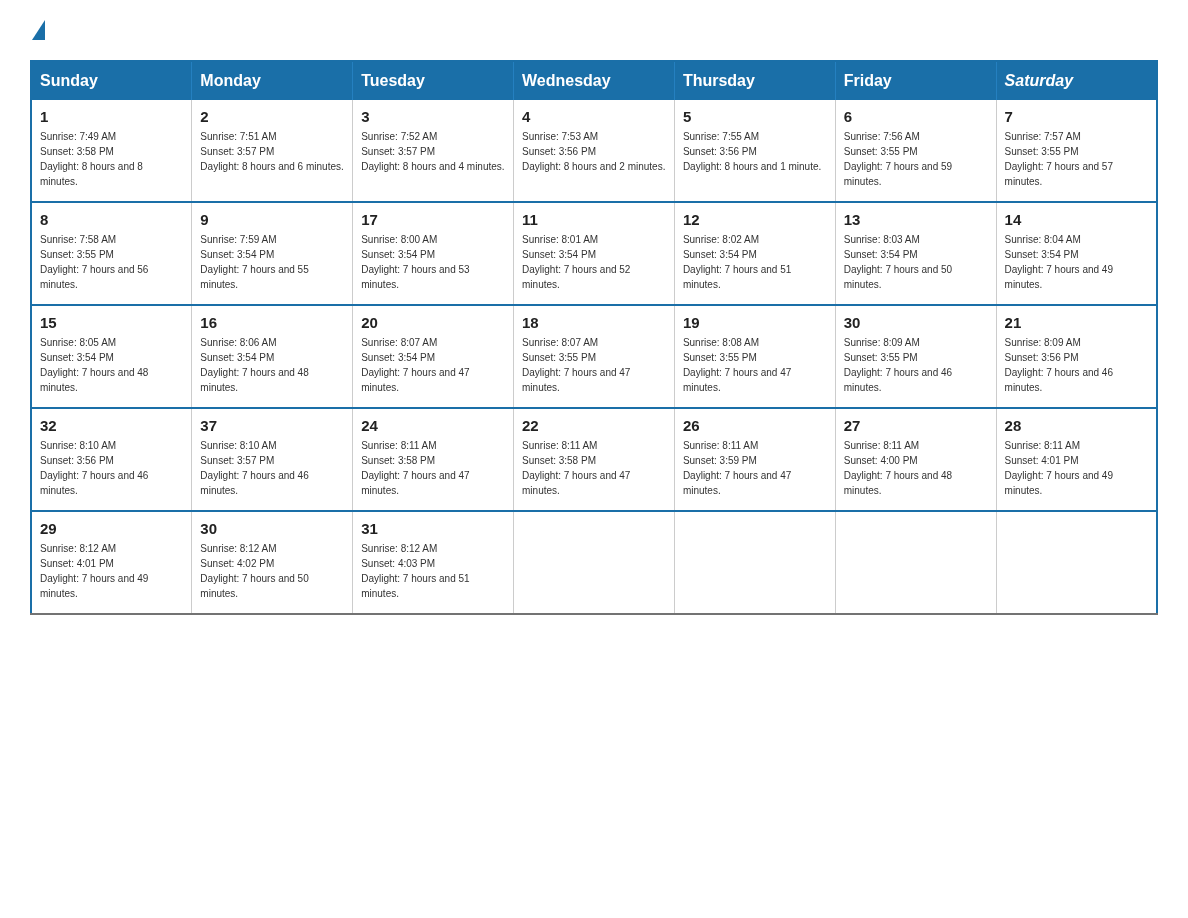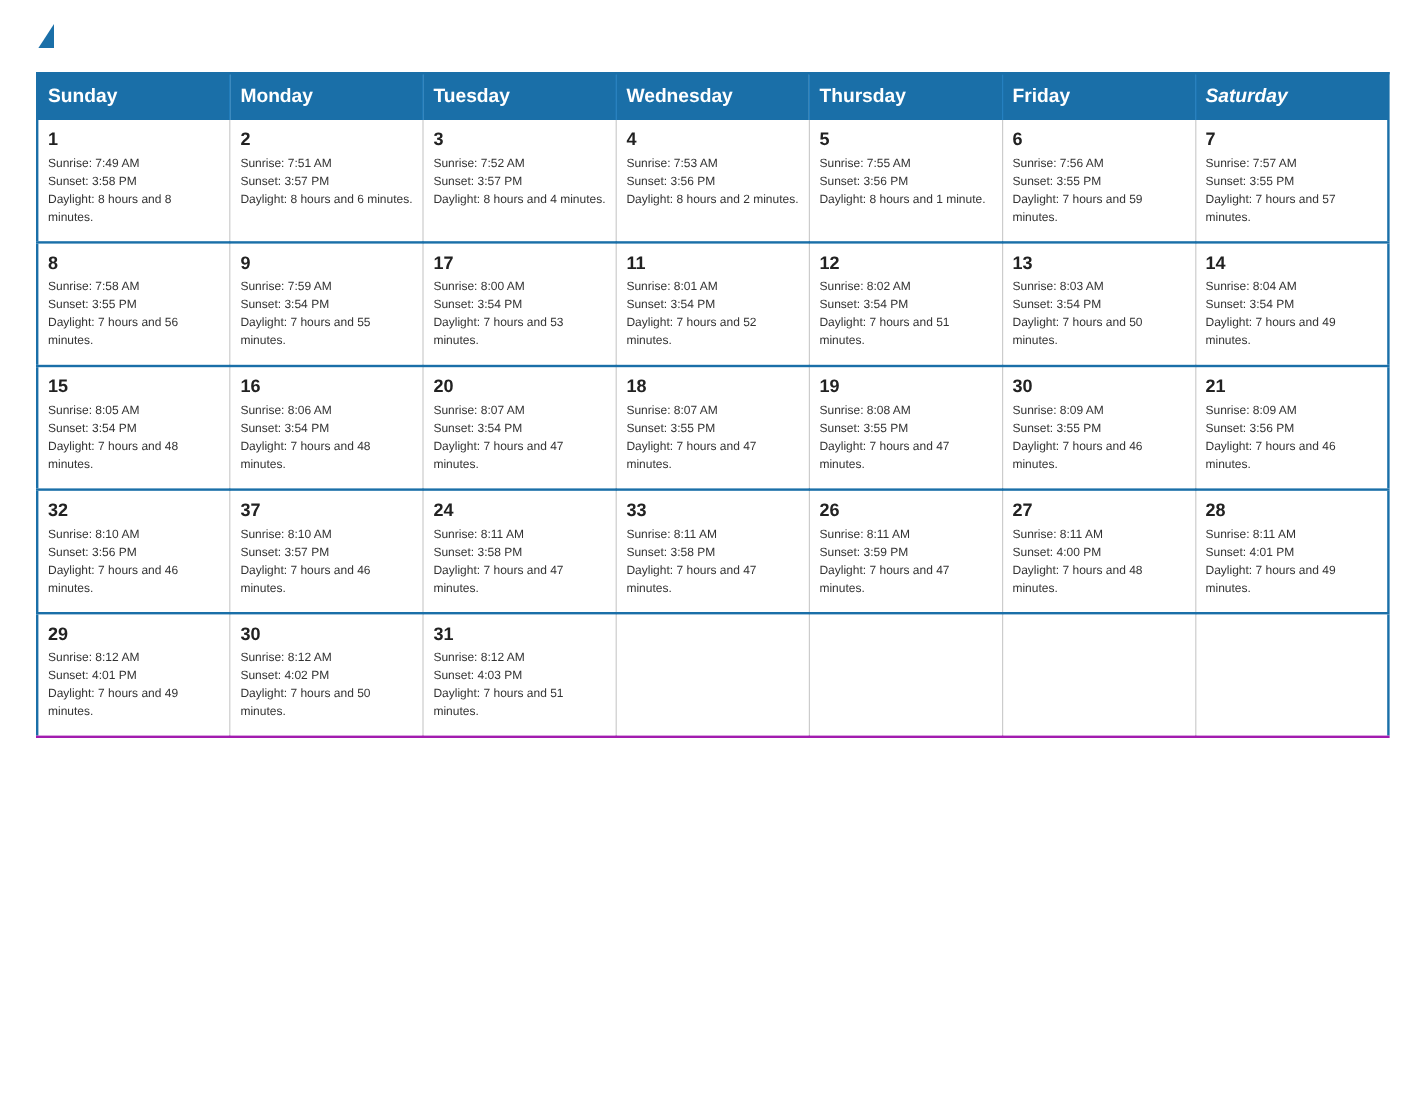--- a/index.html
+++ b/index.html
@@ -70,21 +70,21 @@
       margin-bottom: 4px;
     }
     .day-info {
       font-size: 10px;
       line-height: 1.5;
       color: #333;
     }
     .empty-cell {
       background: #fff;
     }
-    tbody tr:last-child { border-bottom: 2px solid #a21caf; }
+    tbody tr:last-child { border-bottom: 2px solid #737373; }
   </style>
 </head>
 <body>
 
 <div class="header">
   <div class="logo">
     <div style="display:flex; flex-direction:column; align-items:flex-start; line-height:1.1;">
       <div style="display:flex; align-items:center;">
         <span style="font-size:26px; font-weight:bold; color:#333;"></span>
         <div style="width:0; height:0; border-left:13px solid transparent; border-bottom:20px solid #1a6fa8; margin-left:2px;"></div>
@@ -208,21 +208,21 @@
         </td>
         <td>
           <span class="day-number">37</span>
 <div class="day-info">Sunrise: 8:10 AM<br>Sunset: 3:57 PM<br>Daylight: 7 hours and 46 minutes.</div>
         </td>
         <td>
           <span class="day-number">24</span>
 <div class="day-info">Sunrise: 8:11 AM<br>Sunset: 3:58 PM<br>Daylight: 7 hours and 47 minutes.</div>
         </td>
         <td>
-          <span class="day-number">33</span>
+          <span class="day-number">22</span>
 <div class="day-info">Sunrise: 8:11 AM<br>Sunset: 3:58 PM<br>Daylight: 7 hours and 47 minutes.</div>
         </td>
         <td>
           <span class="day-number">26</span>
 <div class="day-info">Sunrise: 8:11 AM<br>Sunset: 3:59 PM<br>Daylight: 7 hours and 47 minutes.</div>
         </td>
         <td>
           <span class="day-number">27</span>
 <div class="day-info">Sunrise: 8:11 AM<br>Sunset: 4:00 PM<br>Daylight: 7 hours and 48 minutes.</div>
         </td>

